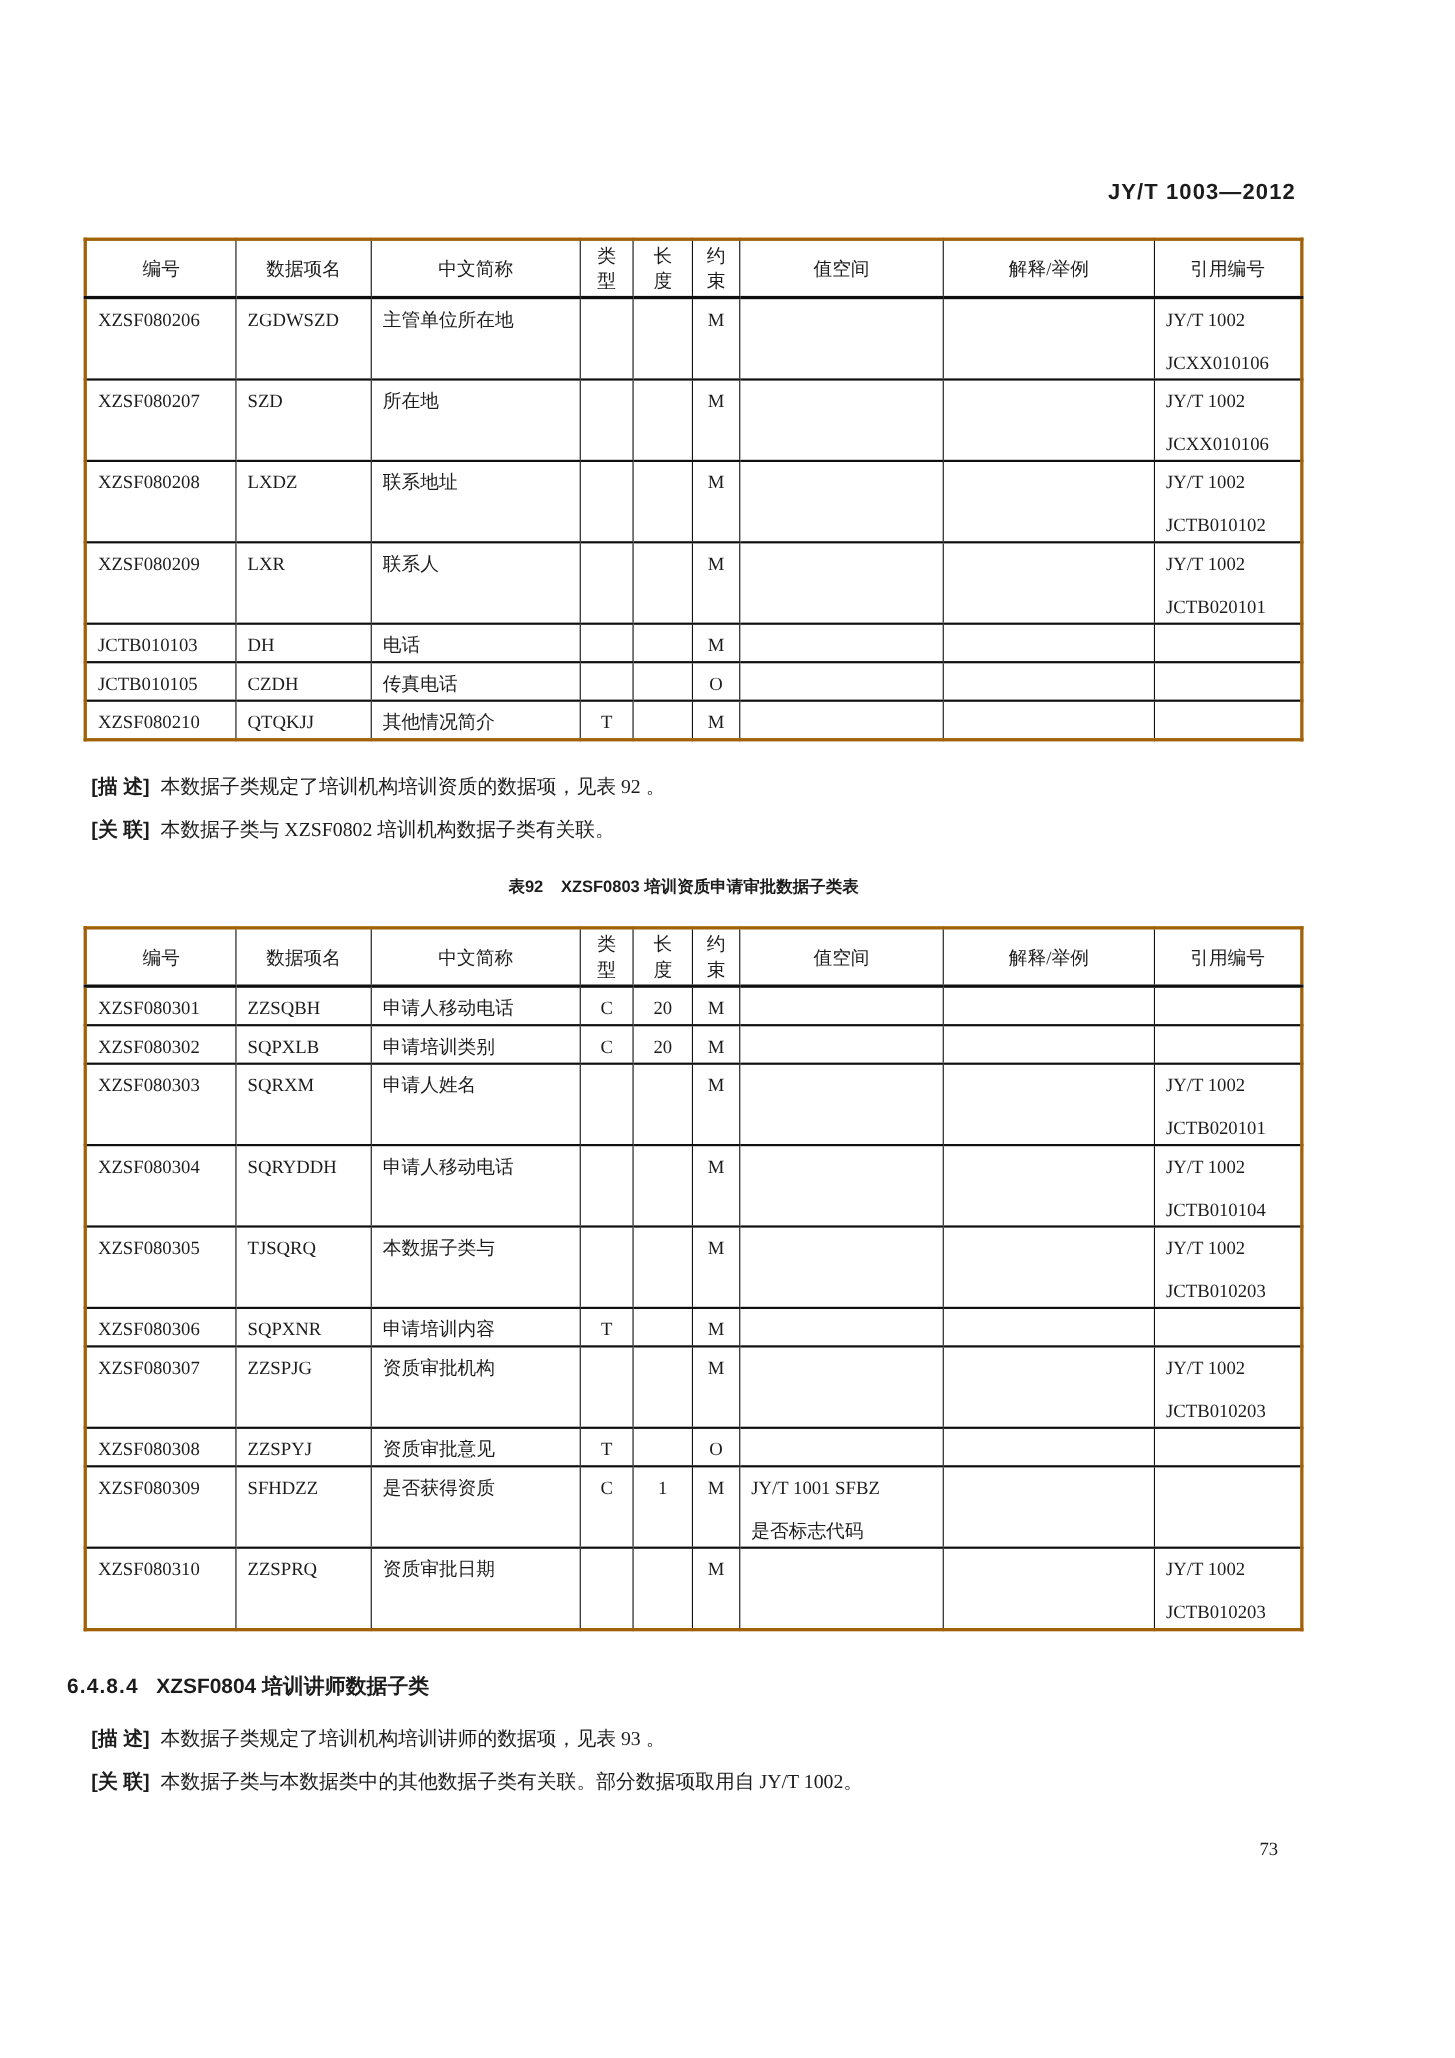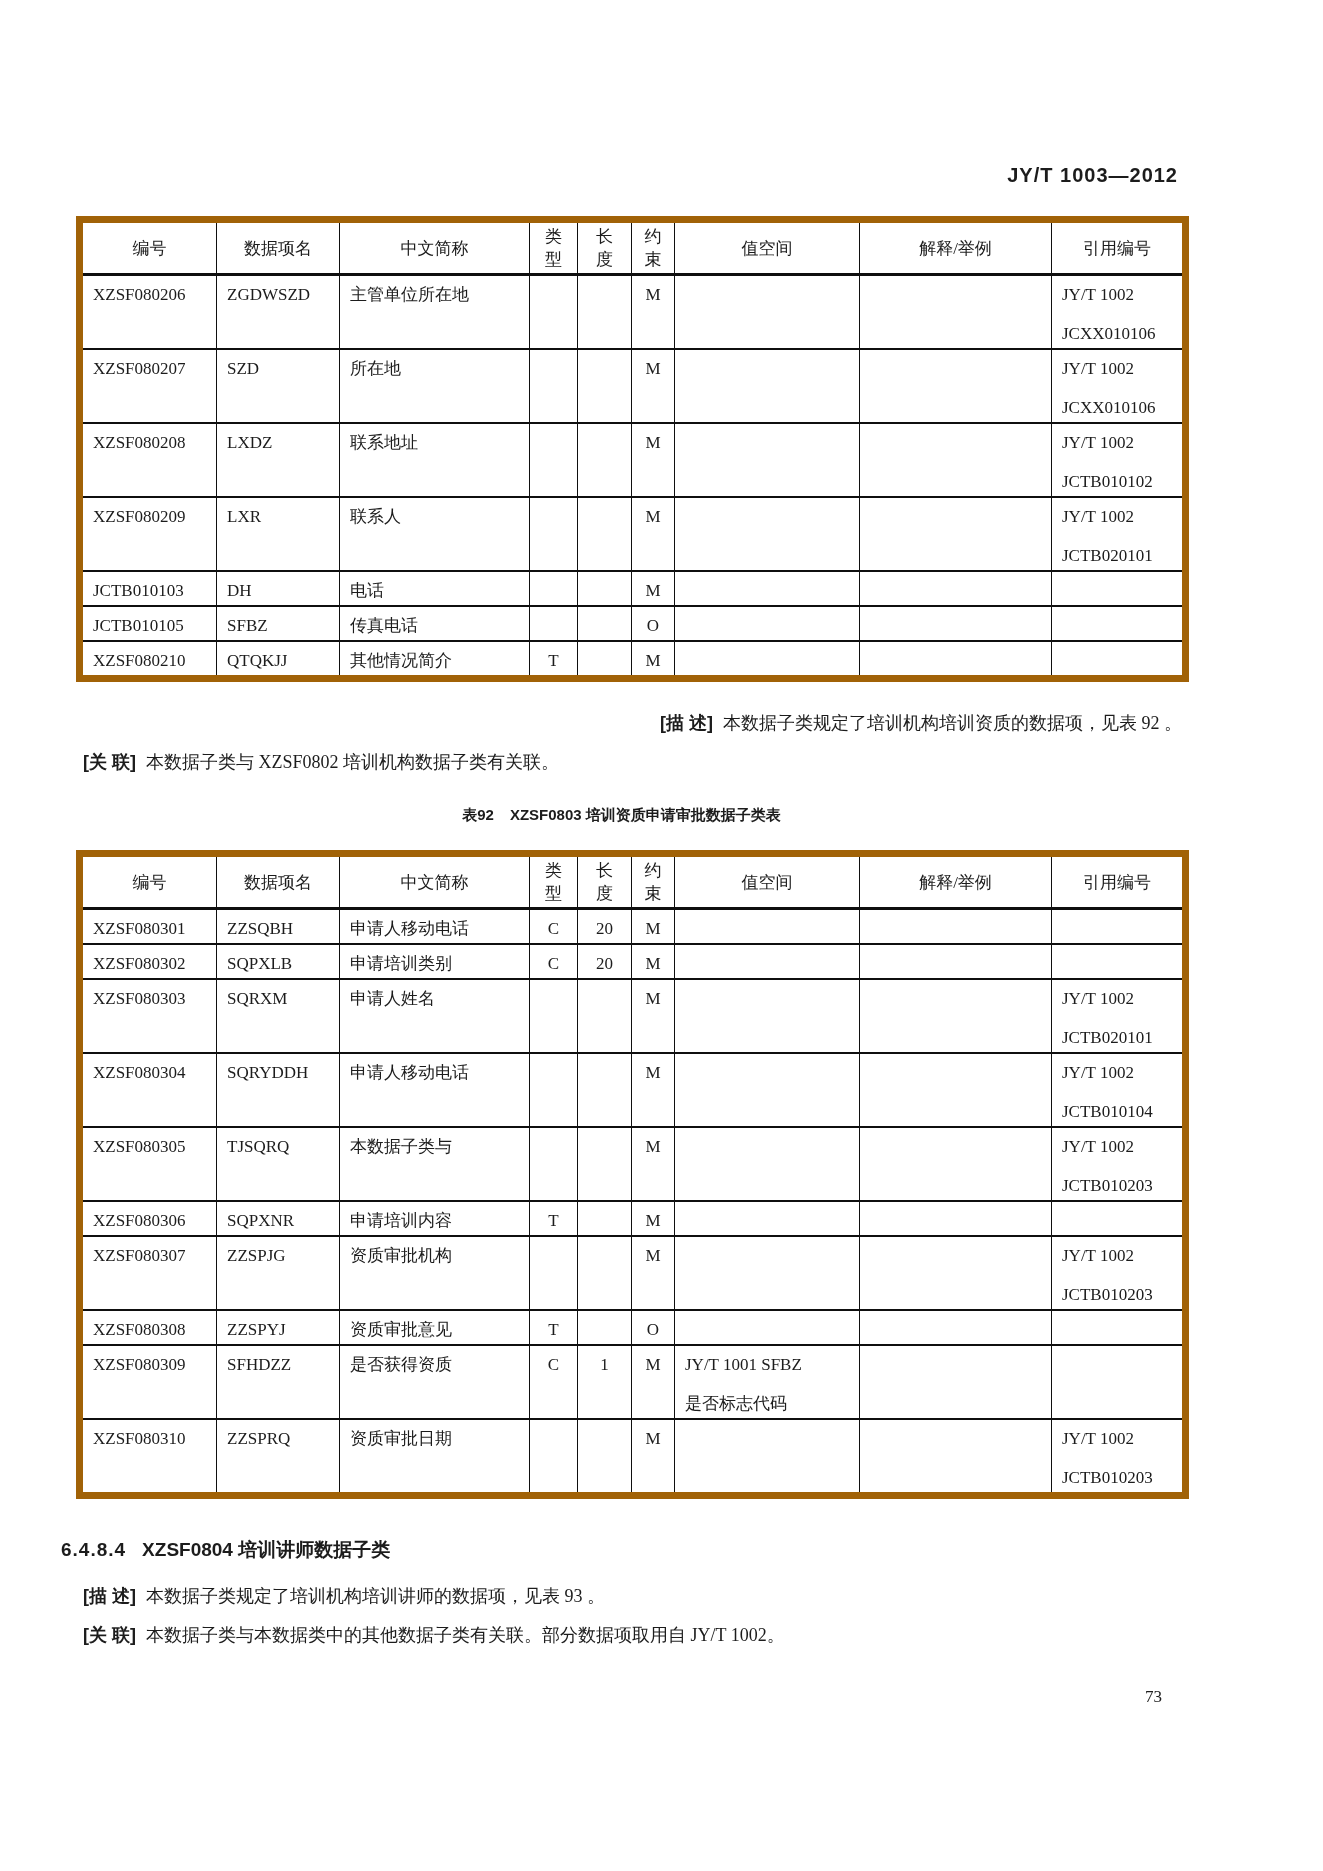--- a/index.html
+++ b/index.html
@@ -19,21 +19,21 @@
     letter-spacing:1px;
     padding-right:4px;
   }
 
   table.data-table {
     margin-left:15px; width:1106px;
     border-collapse:collapse; table-layout:fixed;
     font-size:17px;
     background:#fff;
   }
-  table.data-table { border:7px solid #a16207; }
+  table.data-table { border:3px solid #a16207; }
   table.data-table th {
     font-weight:normal; font-size:17px; text-align:center; vertical-align:middle;
     border:1.5px solid #0f0f0f; border-bottom:3px solid #0f0f0f;
     height:53px; line-height:23px; padding:2px;
   }
   table.data-table td {
     vertical-align:top; line-height:24px;
     padding:7px 6px 2px 10px;
     border:1.5px solid #0f0f0f; border-top:2px solid #0f0f0f; border-bottom:2px solid #0f0f0f;
     overflow:hidden;
@@ -60,21 +60,21 @@
     font-family:"Liberation Sans","DejaVu Sans",sans-serif;
     font-weight:bold; font-size:15px; line-height:26px;
   }
   .tbl-caption .cap-label { margin-right:16px; }
 
   .page-num { text-align:right; font-size:17px; line-height:24px; padding-right:20px; }
 
   
   .t-prev     { margin-top:28px; }
   .h-6483     { margin-top:30px; }
-  .p-desc1    { margin-top:28px;text-align:right; }
+  .p-desc1    { margin-top:28px; }
   .p-rel1     { margin-top:13px; }
   .cap-92     { margin-top:27px; }
   .t-92       { margin-top:22px; }
   .h-6484     { margin-top:38px; }
   .p-desc2    { margin-top:20px; }
   .p-rel2     { margin-top:13px; }
   .page-num   { margin-top:37px; }
 </style>
 </head>
 <body>
@@ -192,21 +192,21 @@
           <td class="l">电话</td>
           <td class="c"></td>
           <td class="c"></td>
           <td class="c">M</td>
           <td class="l"></td>
           <td class="l"></td>
           <td class="l"></td>
         </tr>
         <tr class="short">
           <td class="l">JCTB010105</td>
-          <td class="l">SFBZ</td>
+          <td class="l">CZDH</td>
           <td class="l">传真电话</td>
           <td class="c"></td>
           <td class="c"></td>
           <td class="c">O</td>
           <td class="l"></td>
           <td class="l"></td>
           <td class="l"></td>
         </tr>
         <tr class="short">
           <td class="l">XZSF080210</td>

